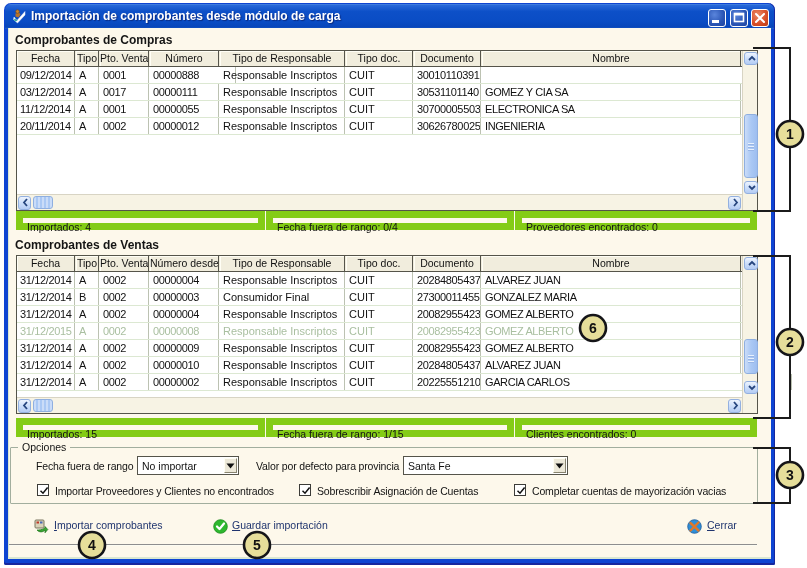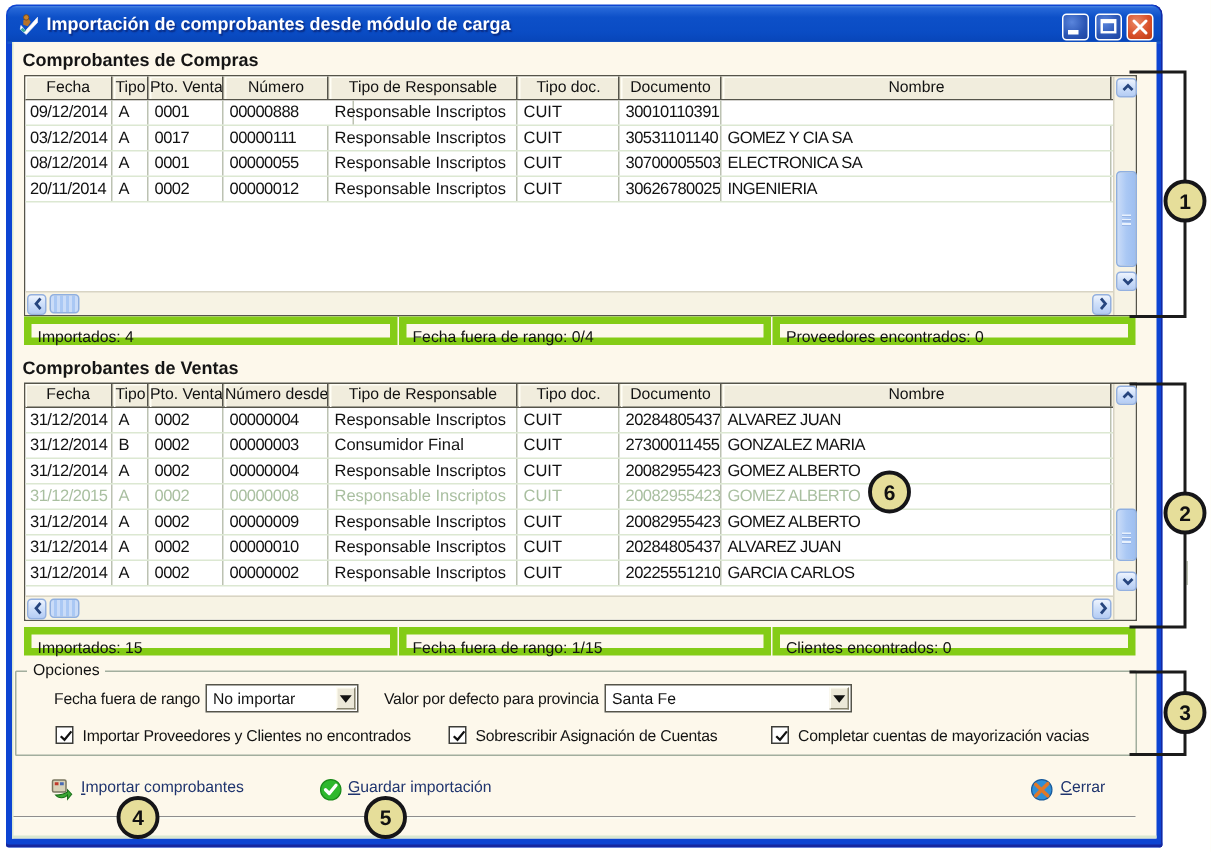--- a/index.html
+++ b/index.html
@@ -37,21 +37,21 @@
 .vthumb {position:absolute;left:1px;width:14px;border:1px solid #8fafe0;border-radius:3px;
  background:linear-gradient(90deg,#cadcf8,#aac8f4 50%,#9dbef0)}
 .grip {position:absolute;left:3px;right:3px;top:45%;height:8px;
  background:repeating-linear-gradient(#e8f1fd 0 1px,#97b5e6 1px 2px,transparent 2px 3px)}
 .hsb {position:absolute;left:0;bottom:0;height:16px;width:725px;background:#f7f3e4;
  border-top:1px solid #d8d4c4}
 .sbtnh {position:absolute;top:1px;width:13px;height:14px;border:1px solid #93b0e0;border-radius:3px;
  background:linear-gradient(#eef4fe,#cfe0fa 45%,#b4ccf4);display:flex;align-items:center;justify-content:center}
 .hthumb {position:absolute;top:1px;width:20px;height:13px;border:1px solid #8fafe0;border-radius:3px;
  background:repeating-linear-gradient(90deg,#cadcf8 0 2px,#aac8f4 2px 4px)}
-.scell {position:absolute;height:19px;border:5px solid #84cc16;line-height:18px;padding-left:4px;
+.scell {position:absolute;height:19px;border:7px solid #84cc16;line-height:18px;padding-left:4px;
  font-size:10.5px;color:#131313;background:#fdf8eb}
 #gbox {position:absolute;left:10px;top:447px;width:748px;height:57px;
  border:1px solid #a2ae9e;border-radius:1px}
 #gleg {position:absolute;left:18px;top:441px;background:#fdf8eb;padding:0 4px;font-size:10.5px;color:#131313}
 .lbl {position:absolute;font-size:10.5px;letter-spacing:-0.15px;color:#131313;white-space:nowrap}
 .combo {position:absolute;height:19px;background:#fff;border:1px solid #55544a;box-shadow:inset 1px 1px 0 #fff}
 .combo span {position:absolute;left:4px;top:1px;line-height:16px;font-size:10.5px}
 .cbtn {position:absolute;right:1px;top:1px;bottom:1px;width:13px;background:#ece8d8;
  border-top:1px solid #fffef4;border-left:1px solid #fffef4;border-right:1px solid #87836f;border-bottom:1px solid #87836f;display:flex;align-items:center;justify-content:center}
 .cbtn svg {display:block}
@@ -110,21 +110,21 @@
         <div class="dc n" style="left:0px;width:58px">03/12/2014</div>
         <div class="dc" style="left:59px;width:23px">A</div>
         <div class="dc n" style="left:83px;width:49px">0017</div>
         <div class="dc n" style="left:133px;width:69px">00000111</div>
         <div class="dc" style="left:203px;width:125px">Responsable Inscriptos</div>
         <div class="dc" style="left:329px;width:67px">CUIT</div>
         <div class="dc n" style="left:397px;width:67px">30531101140</div>
         <div class="dc m" style="left:465px;width:259px">GOMEZ Y CIA SA</div>
       </div>
       <div class="grow" style="top:34px">
-        <div class="dc n" style="left:0px;width:58px">08/12/2014</div>
+        <div class="dc n" style="left:0px;width:58px">11/12/2014</div>
         <div class="dc" style="left:59px;width:23px">A</div>
         <div class="dc n" style="left:83px;width:49px">0001</div>
         <div class="dc n" style="left:133px;width:69px">00000055</div>
         <div class="dc" style="left:203px;width:125px">Responsable Inscriptos</div>
         <div class="dc" style="left:329px;width:67px">CUIT</div>
         <div class="dc n" style="left:397px;width:67px">30700005503</div>
         <div class="dc m" style="left:465px;width:259px">ELECTRONICA SA</div>
       </div>
       <div class="grow" style="top:51px">
         <div class="dc n" style="left:0px;width:58px">20/11/2014</div>

